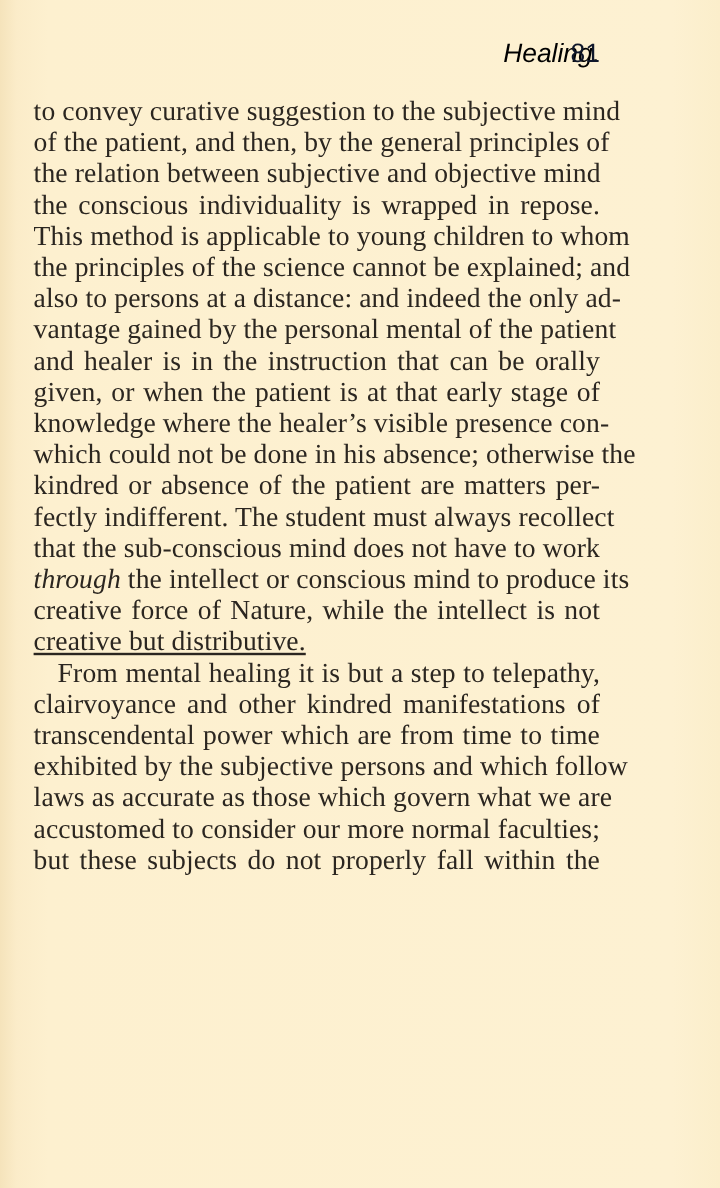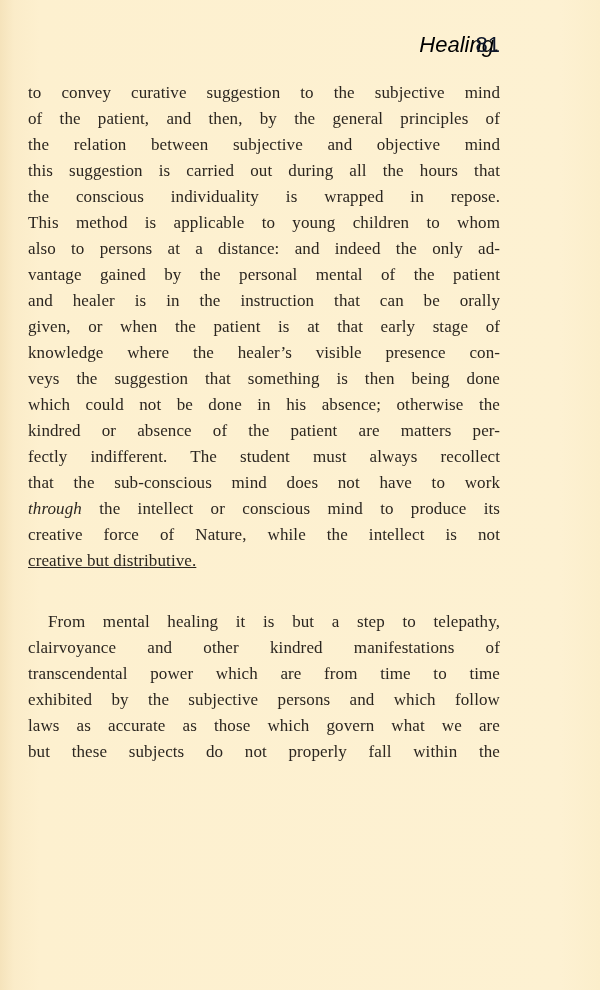--- a/index.html
+++ b/index.html
@@ -55,68 +55,67 @@
       position: absolute;
       left: 28px;
       top: 80px;
       width: 472px;
     }
     .line {
       display: block;
       height: 26px;
       line-height: 26px;
       font-family: "Liberation Serif", serif;
-      font-size: 17px;
+      font-size: 23px;
       text-align: justify;
       text-align-last: justify;
       white-space: nowrap;
       color: #2b2620;
       letter-spacing: 0.1px;
     }
     .line.last {
       text-align-last: left;
       text-decoration: underline;
     }
     .line.indent {
       padding-left: 20px;
-      margin-top: 35px;
     }
     .line .it {
       font-style: italic;
     }
   </style>
 </head>
 <body>
 
 <div class="page">
   <div class="running-head">
     <div class="head-title">Healing.</div>
     <div class="head-page">81</div>
   </div>
 
   <div class="body-text">
     <span class="line">to convey curative suggestion to the subjective mind</span>
     <span class="line">of the patient, and then, by the general principles of</span>
     <span class="line">the relation between subjective and objective mind</span>
-    <span class="line">this suggestion is carried out during all the hours that</span>
     <span class="line">the conscious individuality is wrapped in repose.</span>
     <span class="line">This method is applicable to young children to whom</span>
+    <span class="line">the principles of the science cannot be explained; and</span>
     <span class="line">also to persons at a distance: and indeed the only ad-</span>
     <span class="line">vantage gained by the personal mental of the patient</span>
     <span class="line">and healer is in the instruction that can be orally</span>
     <span class="line">given, or when the patient is at that early stage of</span>
     <span class="line">knowledge where the healer’s visible presence con-</span>
-    <span class="line">veys the suggestion that something is then being done</span>
     <span class="line">which could not be done in his absence; otherwise the</span>
     <span class="line">kindred or absence of the patient are matters per-</span>
     <span class="line">fectly indifferent. The student must always recollect</span>
     <span class="line">that the sub-conscious mind does not have to work</span>
     <span class="line"><span class="it">through</span><span> the intellect or conscious mind to produce its</span></span>
     <span class="line">creative force of Nature, while the intellect is not</span>
     <span class="line last">creative but distributive.</span>
     <span class="line indent">From mental healing it is but a step to telepathy,</span>
     <span class="line">clairvoyance and other kindred manifestations of</span>
     <span class="line">transcendental power which are from time to time</span>
     <span class="line">exhibited by the subjective persons and which follow</span>
     <span class="line">laws as accurate as those which govern what we are</span>
+    <span class="line">accustomed to consider our more normal faculties;</span>
     <span class="line">but these subjects do not properly fall within the</span>
   </div>
 </div>
 
 </body></html>

